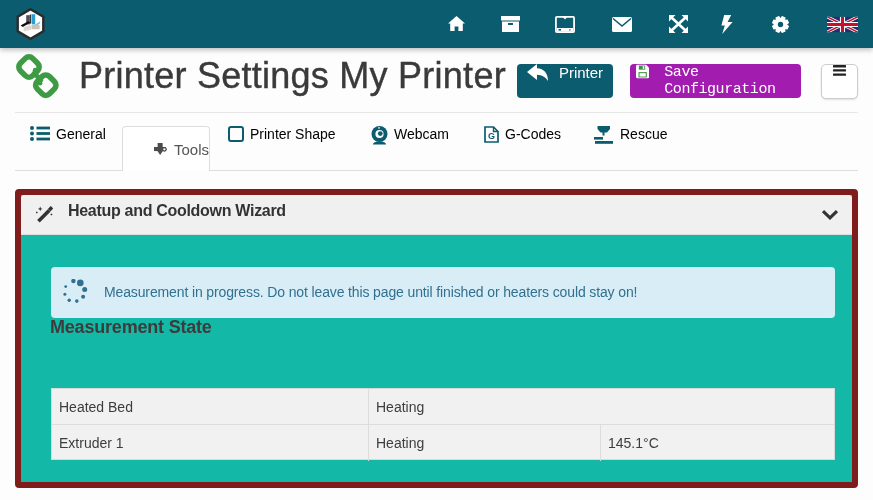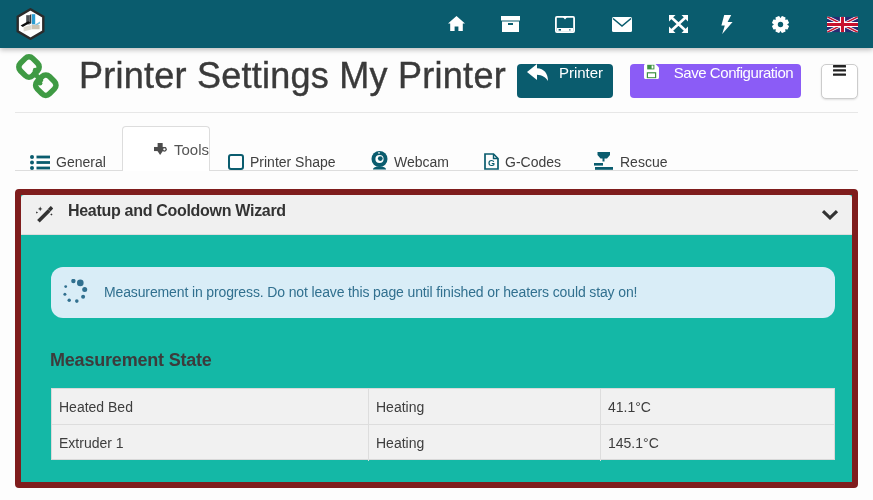--- a/index.html
+++ b/index.html
@@ -6,37 +6,37 @@
   #page{position:relative;width:873px;height:500px;overflow:hidden;background:#fdfdfd;}
   .abs{position:absolute;}
   
   #nav{position:absolute;left:0;top:0;width:873px;height:48px;background:#0a5c6e;box-shadow:0 2px 5px rgba(0,0,0,.25);}
   #brand{position:absolute;left:55px;top:0;height:48px;line-height:48px;color:#fff;font-size:17px;font-weight:bold;letter-spacing:-0.3px;}
   .navicon{position:absolute;top:0;height:48px;display:flex;align-items:center;justify-content:center;}
   
   #title{position:absolute;left:79px;top:58px;font-size:36px;font-weight:400;color:#3a3a3a;line-height:36px;letter-spacing:0.25px;-webkit-text-stroke:0.4px #3a3a3a;}
   .btn{position:absolute;box-sizing:border-box;border-radius:4px;font-size:15px;display:flex;align-items:flex-start;justify-content:center;color:#fff;}
   #btn-printer{left:517px;top:64px;width:96px;height:34px;background:#0a5c6e;}
-  #btn-save{left:630px;top:64px;width:171px;height:34px;background:#8b5cf6;padding-left:6px;}
+  #btn-save{left:630px;top:64px;width:171px;height:34px;background:#a21caf;padding-left:6px;font-family:Liberation Mono, monospace;}
   #btn-menu{left:821px;top:64px;width:37px;height:35px;background:#fff;border:1px solid #ccc;border-radius:5px;box-shadow:0 1px 2px rgba(0,0,0,.12);}
   .hr{position:absolute;left:15px;width:843px;height:1px;background:#e7e7e7;}
   
   #tabline{position:absolute;left:15px;top:170px;width:843px;height:1px;background:#ddd;}
-  .tab{position:absolute;top:126px;height:44px;display:flex;align-items:flex-end;font-size:14px;color:#404040;}
+  .tab{position:absolute;top:126px;height:44px;display:flex;align-items:flex-start;font-size:14px;color:#000000;}
   .tab .txt{margin-left:6px;}
   #tab-active{position:absolute;left:122px;top:126px;width:88px;height:44px;box-sizing:border-box;background:#fff;border:1px solid #ddd;border-bottom:none;border-radius:4px 4px 0 0;display:flex;align-items:center;padding-left:31px;font-size:15px;color:#555;height:45px;}
   
   #panel{position:absolute;left:15px;top:189px;width:843px;height:299px;box-sizing:border-box;border:6px solid #7f1d1d;border-radius:4px;background:#14b8a6;}
   #panel-head{position:absolute;left:0;top:0;width:100%;height:40px;box-sizing:border-box;background:#f0f0f0;border-bottom:1px solid #ddd;border-radius:3px 3px 0 0;}
   #panel-title{position:absolute;left:47px;top:7px;font-size:16px;font-weight:bold;color:#333;letter-spacing:-0.3px;}
   
-  #alert{position:absolute;left:30px;top:72px;width:784px;height:51px;box-sizing:border-box;background:#d9edf7;border-radius:12px;color:#31708f;font-size:14px;}
+  #alert{position:absolute;left:30px;top:72px;width:784px;height:51px;box-sizing:border-box;background:#d9edf7;border-radius:4px;color:#31708f;font-size:14px;}
   #alert .msg{position:absolute;left:53px;top:17px;letter-spacing:-0.13px;}
   
-  #mhead{position:absolute;left:29px;top:155px;font-size:18px;font-weight:bold;color:#3c3c3c;letter-spacing:-0.2px;}
+  #mhead{position:absolute;left:29px;top:122px;font-size:18px;font-weight:bold;color:#3c3c3c;letter-spacing:-0.2px;}
   #mtable{position:absolute;left:30px;top:173px;width:784px;height:72px;box-sizing:border-box;border:1px solid #d9d9d9;background:#f1f1f1;margin-top:20px;}
   .trow{position:absolute;left:0;width:100%;height:36px;}
   .tcell{position:absolute;top:0;height:36px;line-height:36px;font-size:14px;color:#3d3d3d;padding-left:7px;box-sizing:border-box;}
   .c1{left:0;width:316px;}
   .c2{left:316px;width:232px;border-left:1px solid #ddd;}
   .c3{left:548px;width:234px;border-left:1px solid #ddd;}
 </style>
 </head>
 <body>
 <div id="page">
@@ -259,21 +259,20 @@
           <circle cx="2.7" cy="7.6" r="1.4"></circle>
         </g>
       </svg>
       <span class="msg">Measurement in progress. Do not leave this page until finished or heaters could stay on!</span>
     </div>
     <div id="mhead">Measurement State</div>
     <div id="mtable">
       <div class="trow" style="top:0;border-bottom:1px solid #ddd;box-sizing:border-box;">
         <div class="tcell c1">Heated Bed</div>
         <div class="tcell c2">Heating</div>
-        <div class="tcell c3">41.1°C</div>
       </div>
       <div class="trow" style="top:36px">
         <div class="tcell c1">Extruder 1</div>
         <div class="tcell c2">Heating</div>
         <div class="tcell c3">145.1°C</div>
       </div>
     </div>
   </div>
 </div>
 

